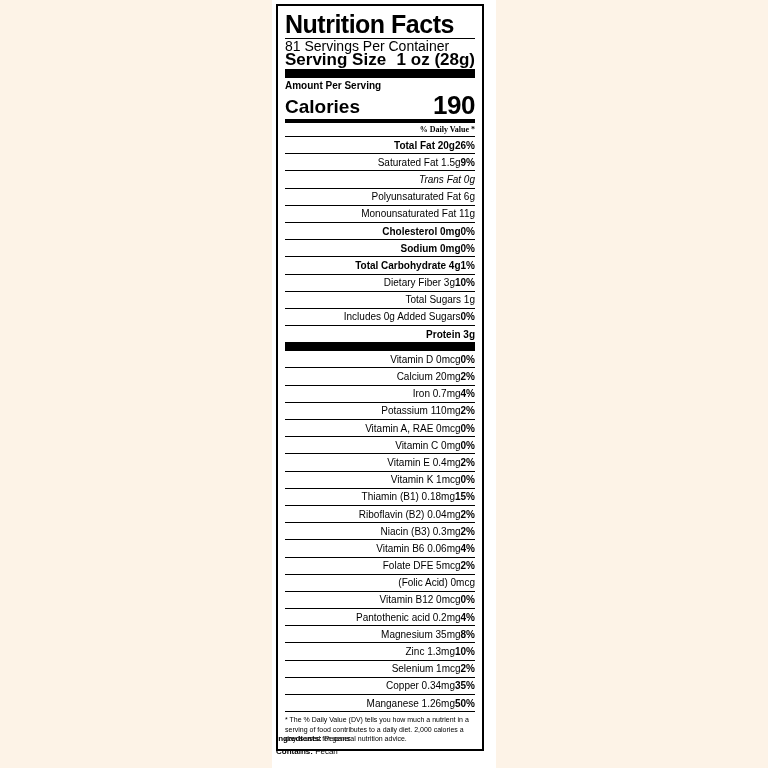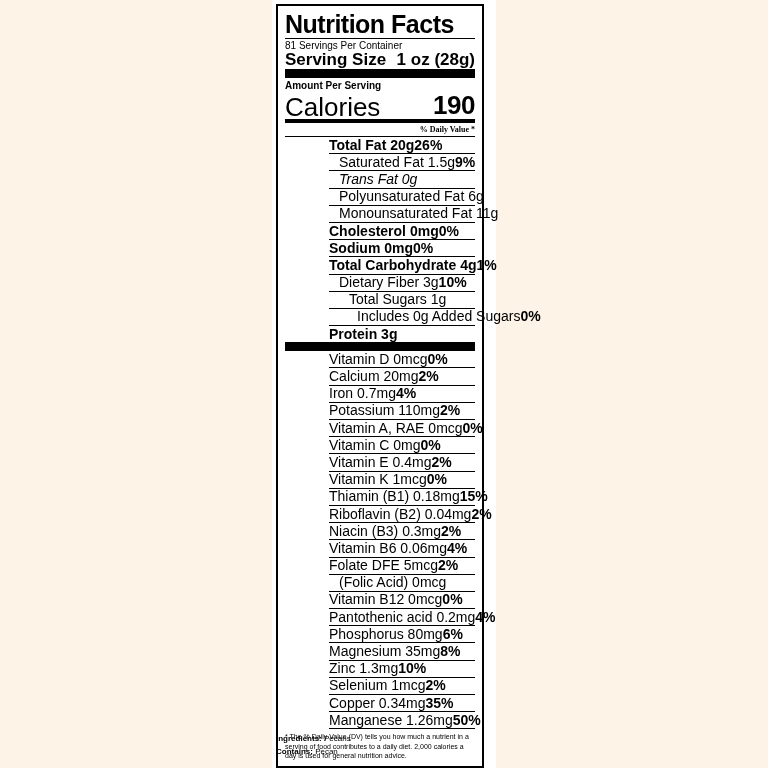--- a/index.html
+++ b/index.html
@@ -44,21 +44,21 @@
     line-height: 28px;
     text-align: left;
     color: #000;
     font-family: "Liberation Sans", sans-serif;
   }
   .rule-thin { border-bottom: 1px solid #000; }
   .rule-med { border-bottom: 4px solid #000; }
   .rule-thick { border-bottom: 9px solid #000; }
 
   .servings {
-    font-size: 10px;
+    font-size: 14px;
     line-height: 12px;
     color: #000;
     padding-top: 1px;
   }
   .serving-size-row {
     display: flex;
     justify-content: space-between;
     align-items: baseline;
     font-size: 17px;
     font-weight: bold;
@@ -71,49 +71,48 @@
     line-height: 12px;
     padding-top: 2px;
   }
   .cal-row {
     display: flex;
     justify-content: space-between;
     align-items: flex-end;
     padding-bottom: 1px;
   }
   .cal-label {
-    font-size: 26px;
-    font-weight: normal;
+    font-size: 19px;
+    font-weight: bold;
     line-height: 22px;
   }
   .cal-value {
     font-size: 26px;
     font-weight: bold;
     line-height: 26px;
     letter-spacing: -0.5px;
     margin-left: 36px;
   }
   .dv-header {
     text-align: right;
     font-size: 8px;
     font-weight: bold;
     line-height: 11px;
     padding: 1px 0 1px 0;
     font-family: Liberation Serif, serif;
   }
   .row {
     display: flex;
-    justify-content: flex-start;
+    justify-content: flex-end;
     align-items: baseline;
-    font-size: 14px;
+    font-size: 10px;
     line-height: 11px;
     padding: 2.6px 0 2.6px 0;
     border-bottom: 1px solid #000;
     color: #000;
-    margin-left: 44px;
   }
   .row.no-line { border-bottom: none; }
   .row .nm { white-space: nowrap; }
   .row .dv { white-space: nowrap; font-weight: bold; }
   .b .nm { font-weight: bold; }
   .ind1 .nm { padding-left: 10px; }
   .ind2 .nm { padding-left: 20px; }
   .ind3 .nm { padding-left: 28px; }
   .italic-sub { font-style: italic; }
   .footnote {
@@ -275,24 +274,20 @@
     </div>
     <div class="row">
       <span class="nm">Vitamin B12 0mcg</span>
       <span class="dv">0%</span>
     </div>
     <div class="row">
       <span class="nm">Pantothenic acid 0.2mg</span>
       <span class="dv">4%</span>
     </div>
     <div class="row">
-      <span class="nm">Phosphorus 80mg</span>
-      <span class="dv">6%</span>
-    </div>
-    <div class="row">
       <span class="nm">Magnesium 35mg</span>
       <span class="dv">8%</span>
     </div>
     <div class="row">
       <span class="nm">Zinc 1.3mg</span>
       <span class="dv">10%</span>
     </div>
     <div class="row">
       <span class="nm">Selenium 1mcg</span>
       <span class="dv">2%</span>

